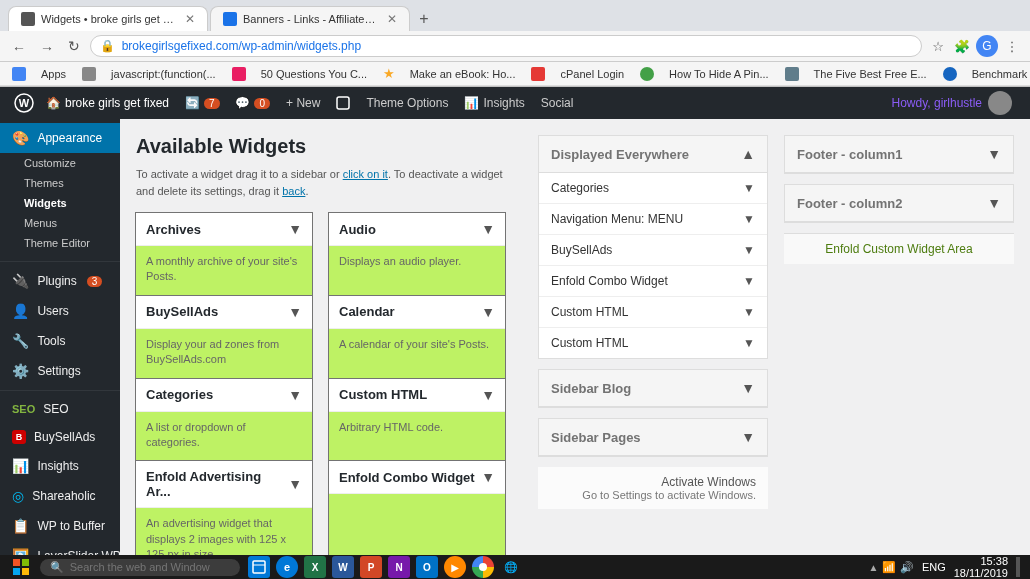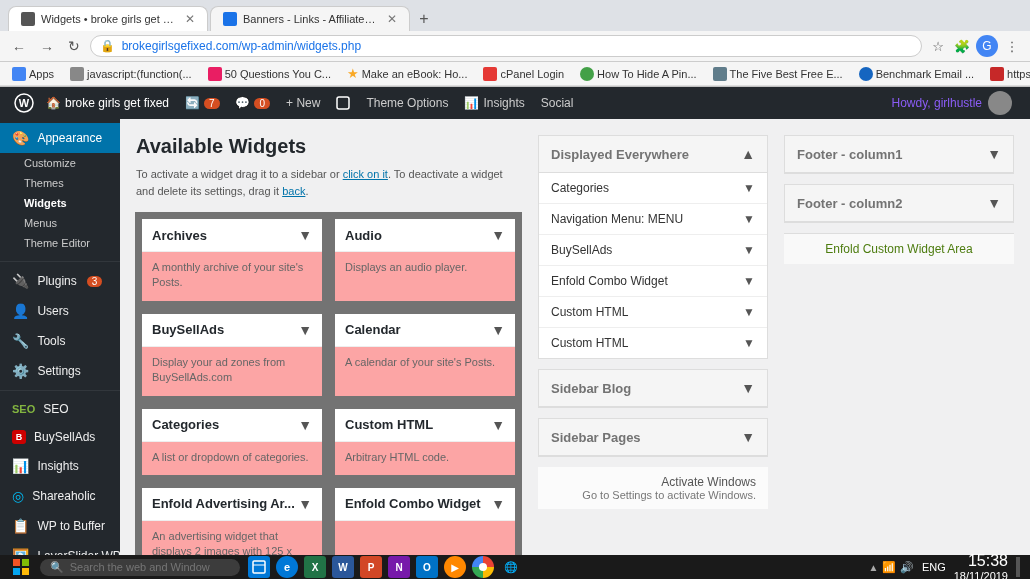--- a/index.html
+++ b/index.html
@@ -17,21 +17,21 @@
 
     .address-bar-row { display: flex; align-items: center; background: #f5f5f5; padding: 4px 8px; gap: 6px; border-bottom: 1px solid #ccc; }
     .nav-btn { background: none; border: none; cursor: pointer; color: #555; font-size: 14px; padding: 2px 4px; }
     .nav-btn:disabled { color: #aaa; }
     .address-box { flex: 1; display: flex; align-items: center; background: #fff; border: 1px solid #ccc; border-radius: 16px; padding: 3px 10px; font-size: 12px; color: #333; gap: 6px; }
     .address-text { flex: 1; font-size: 12px; color: #1a73e8; }
     .toolbar-icons { display: flex; gap: 4px; align-items: center; }
     .toolbar-icon { width: 20px; height: 20px; border-radius: 50%; display: flex; align-items: center; justify-content: center; cursor: pointer; font-size: 13px; color: #555; }
 
     .bookmarks-bar { display: flex; align-items: center; background: #f5f5f5; padding: 2px 8px; gap: 8px; border-bottom: 1px solid #ddd; overflow: hidden; white-space: nowrap; }
-    .bookmark-item { display: flex; align-items: center; gap: 3px; font-size: 11px; color: #333; cursor: pointer; padding: 2px 4px; border-radius: 3px; }
+    .bookmark-item { display: flex; align-items: center; gap: 15px; font-size: 11px; color: #333; cursor: pointer; padding: 2px 4px; border-radius: 3px; }
     .bm-icon { width: 14px; height: 14px; border-radius: 2px; flex-shrink: 0; }
 
     
     .wp-admin-bar { background: #23282d; color: #fff; display: flex; align-items: center; padding: 0 10px; height: 32px; gap: 0; }
     .wp-logo { width: 28px; height: 32px; display: flex; align-items: center; justify-content: center; color: #fff; font-size: 16px; }
     .admin-bar-item { display: flex; align-items: center; gap: 4px; padding: 0 8px; height: 32px; font-size: 12px; color: #ccc; cursor: pointer; white-space: nowrap; }
     .admin-bar-item.site-name { color: #fff; }
     .ab-count { background: #d54e21; border-radius: 10px; padding: 0 5px; font-size: 10px; color: #fff; }
     .ab-spacer { flex: 1; }
     .ab-user { display: flex; align-items: center; gap: 6px; font-size: 12px; color: #8b5cf6; cursor: pointer; padding: 0 8px; }
@@ -54,21 +54,21 @@
     .wp-content { flex: 1; background: #f0f0f1; overflow-y: auto; padding: 16px; display: flex; gap: 16px; }
     .wp-content::-webkit-scrollbar { width: 6px; }
     .wp-content::-webkit-scrollbar-thumb { background: #ccc; border-radius: 3px; }
 
     .content-left { flex: 1; min-width: 0; }
     .content-title { font-size: 20px; font-weight: 600; color: #23282d; margin-bottom: 8px; }
     .content-desc { font-size: 11px; color: #555; margin-bottom: 14px; line-height: 1.5; }
     .content-desc a { color: #0073aa; text-decoration: underline; }
 
     .widgets-grid { display: grid; grid-template-columns: 1fr 1fr; gap: 0; }
-    .widget-item { border: 7px solid #737373; background: #fca5a5; margin: -1px 0 0 -1px; }
+    .widget-item { border: 1px solid #737373; background: #bef264; margin: -1px 16px 0 -1px; }
     .widget-header { display: flex; align-items: center; justify-content: space-between; padding: 8px 10px; background: #fff; cursor: pointer; border-bottom: 1px solid #eee; }
     .widget-title { font-size: 13px; font-weight: 600; color: #23282d; }
     .widget-expand { color: #555; font-size: 14px; }
     .widget-desc { padding: 8px 10px 10px; font-size: 11px; color: #666; line-height: 1.4; }
 
     .sidebar-panel { background: #fff; border: 1px solid #ddd; }
     .sidebar-panel-header { display: flex; align-items: center; justify-content: space-between; padding: 10px 12px; background: #f5f5f5; border-bottom: 1px solid #ddd; cursor: pointer; }
     .sidebar-panel-title { font-size: 13px; font-weight: 600; color: #737373; }
     .sidebar-panel-toggle { color: #555; font-size: 14px; }
 
@@ -476,18 +476,18 @@
     </div>
   </div>
   <div class="bottom-right">
     <div class="system-tray">
       <span style="color:#aaa;font-size:10px;">▲</span>
       <span style="color:#aaa;font-size:11px;">📶</span>
       <span style="color:#aaa;font-size:11px;">🔊</span>
     </div>
     <span style="font-size:11px;">ENG</span>
     <div style="display:flex;flex-direction:column;align-items:flex-end;">
-      <span style="font-size:16px;">15:38</span>
+      <span style="font-size:11px;">15:38</span>
       <span style="font-size:11px;">18/11/2019</span>
     </div>
     <span style="width:4px;height:20px;background:#555;display:block;cursor:pointer;"></span>
   </div>
 </div>
 
 </body></html>

